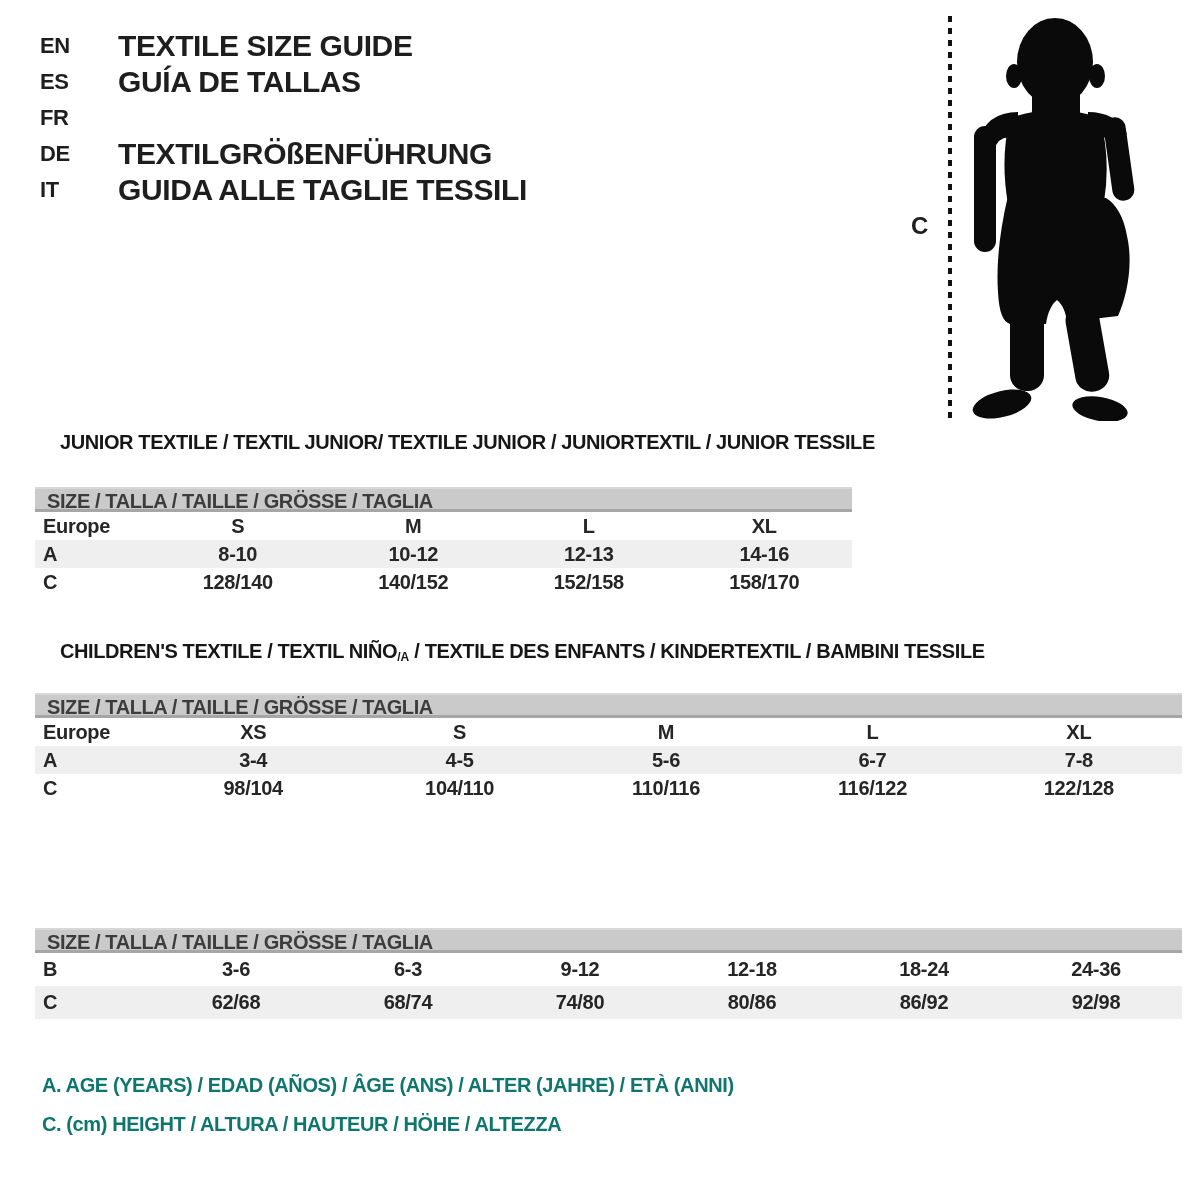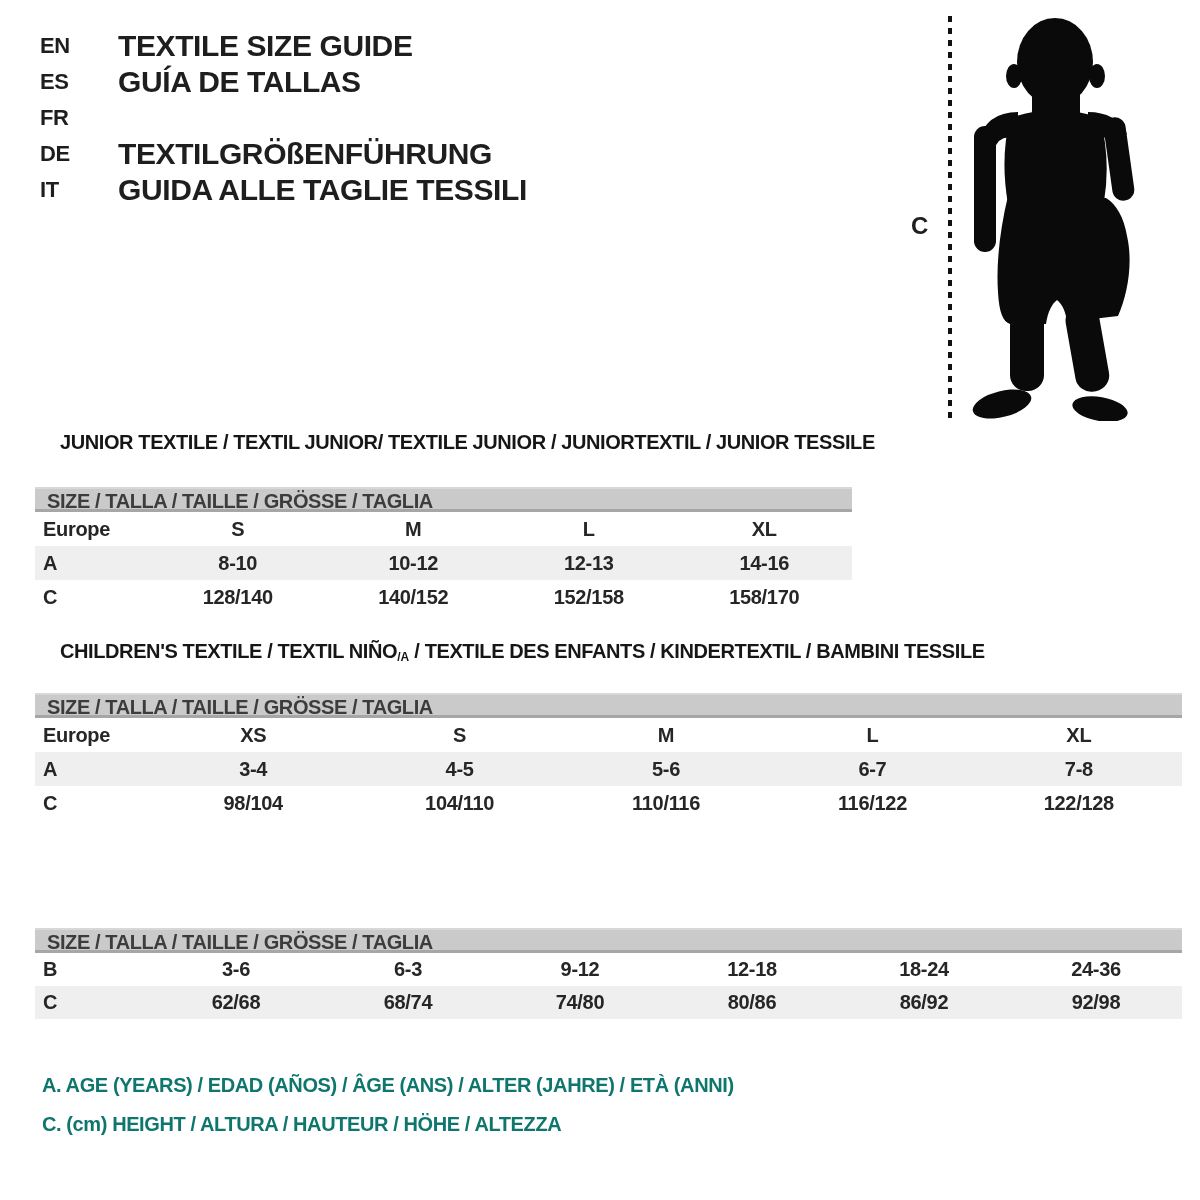--- a/index.html
+++ b/index.html
@@ -56,21 +56,21 @@
     height:25px; line-height:24px;
     background:#cacaca;
     border-top:2px solid #d8d8d8;
     border-bottom:3px solid #a6a6a6;
     padding-left:12px;
     font-weight:bold; font-size:20px; letter-spacing:-0.4px;
     color:#3c3c3c;
   }
   .trow {
     display:flex; align-items:center;
-    height:34px;
+    height:28px;
     font-weight:bold; font-size:20px; letter-spacing:-0.3px;
     color:#262626;
   }
   .babies-t .trow { height:33px; }
   .trow.shaded { background:#efefef; }
   .rlabel { flex:0 0 115px; padding-left:8px; }
   .cell   { flex:1; text-align:center; }
 
   
   .legend { position:absolute; left:42px; top:1066px; }

